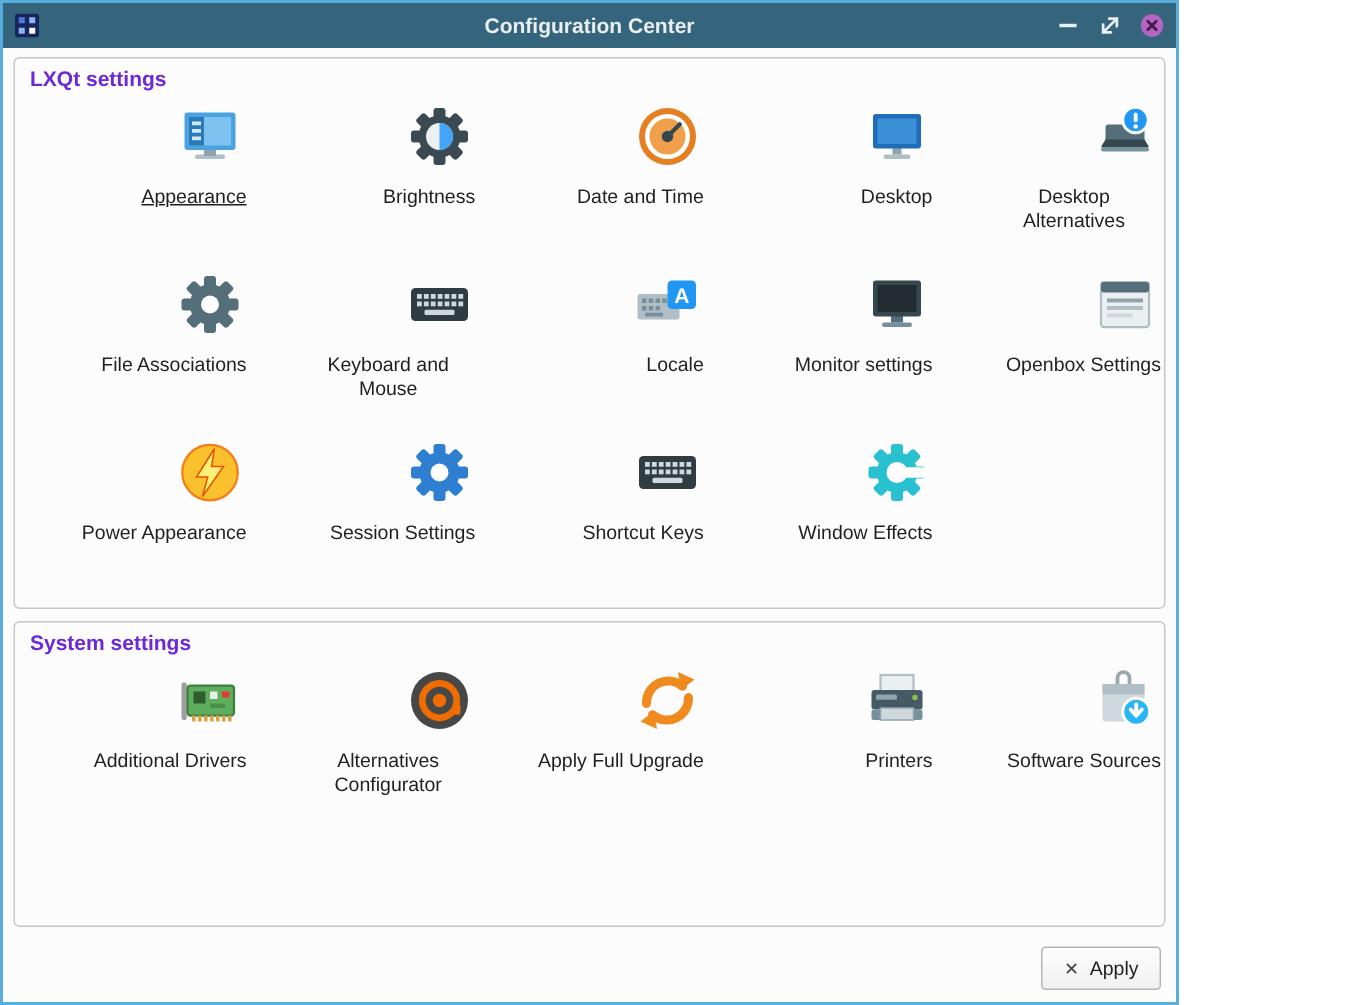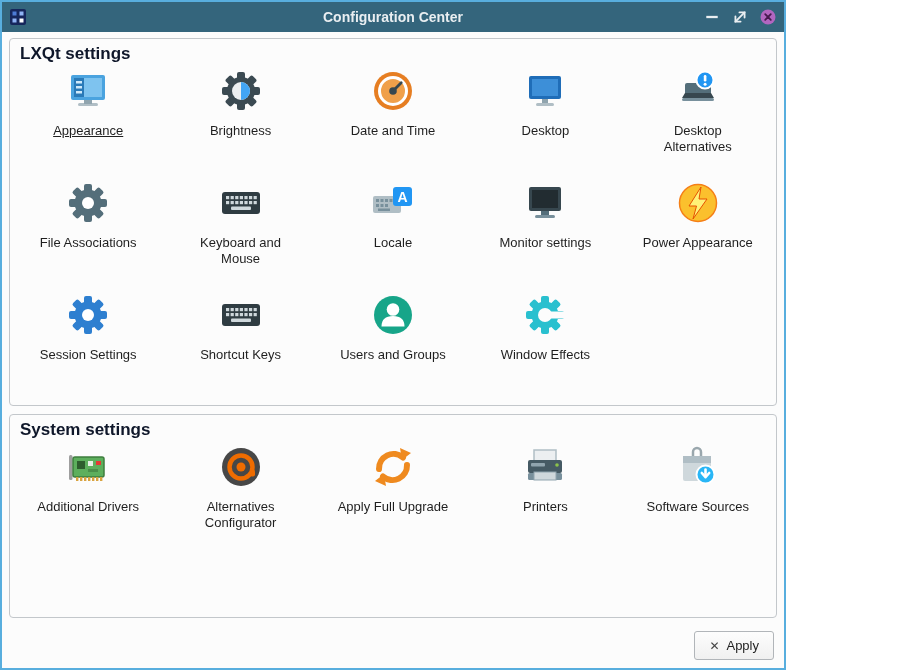--- a/index.html
+++ b/index.html
@@ -11,23 +11,23 @@
   .titlebar .title{position:absolute;left:0;right:0;text-align:center;
     color:#e9eef1;font-weight:bold;font-size:14px;pointer-events:none;}
   .app-icon{width:16px;height:16px;display:inline-flex;z-index:2;}
   .controls{margin-left:auto;display:flex;align-items:center;gap:12px;z-index:2;}
   .ctrl{width:16px;height:16px;display:inline-flex;align-items:center;justify-content:center;cursor:pointer;}
   .content{flex:1;display:flex;flex-direction:column;gap:8px;padding:6px 7px 8px;}
   .group{position:relative;border:1px solid #c3c7cb;border-radius:4px;background:#fcfcfc;
     padding:24px 2px 6px;box-sizing:border-box;}
   .group:nth-child(1){height:368px;}
   .group:nth-child(2){flex:1;}
-  .group-title{position:absolute;top:5px;left:10px;font-size:17px;font-weight:bold;color:#0f172a;}
+  .group-title{position:absolute;top:5px;left:10px;font-size:14px;font-weight:bold;color:#6d28d9;}
   .grid{display:grid;grid-template-columns:repeat(5,1fr);grid-auto-rows:112px;}
-  .item{display:flex;flex-direction:column;align-items:center;cursor:pointer;padding-top:4px;}
+  .item{display:flex;flex-direction:column;align-items:flex-end;cursor:pointer;padding-top:4px;}
   .item .icon{width:48px;height:48px;}
   .item .icon svg{width:48px;height:48px;display:block;}
   .item .label{margin-top:8px;font-size:13px;color:#1f1f1f;text-align:center;
     line-height:1.22;max-width:116px;}
   .item.selected .label{text-decoration:underline;}
   .footer{flex:0 0 34px;display:flex;justify-content:flex-end;align-items:flex-end;padding:0 3px;}
   .close-btn{display:inline-flex;align-items:center;gap:7px;font-size:13px;color:#1f1f1f;
     background:linear-gradient(#fdfdfd,#f0f0f0);border:1px solid #b1b5b9;border-radius:3px;
     padding:6px 14px;cursor:pointer;font-family:inherit;}
   .close-btn .x{font-size:12px;color:#444;}
@@ -212,20 +212,32 @@
                   <rect x="20" y="31" width="8" height="5" fill="#546e7a"></rect>
                   <rect x="8" y="8" width="32" height="24" rx="2" fill="#37474f"></rect>
                   <rect x="11" y="11" width="26" height="18" fill="#222c31"></rect>
                 </svg>
               </div>
               <div class="label">Monitor settings</div>
             </div>
             <div class="item">
               <div class="icon">
                 <svg viewBox="0 0 48 48">
+                  <rect x="8" y="9" width="32" height="30" rx="2" fill="#eceff1" stroke="#b0bec5" stroke-width="1.5"></rect>
+                  <rect x="8" y="9" width="32" height="7" rx="2" fill="#546e7a"></rect>
+                  <rect x="12" y="20" width="24" height="2.6" fill="#90a4ae"></rect>
+                  <rect x="12" y="25" width="24" height="2.6" fill="#b0bec5"></rect>
+                  <rect x="12" y="30" width="17" height="2.6" fill="#cfd8dc"></rect>
+                </svg>
+              </div>
+              <div class="label">Openbox Settings</div>
+            </div>
+            <div class="item">
+              <div class="icon">
+                <svg viewBox="0 0 48 48">
                   <circle cx="24" cy="24" r="18.5" fill="#fbc02d" stroke="#f57f17" stroke-width="1.5"></circle>
                   <path d="M27 8 L15 27 h7.5 l-3.5 13 L33 20 h-8 z" fill="#fff176" stroke="#e65100" stroke-width="1"></path>
                 </svg>
               </div>
               <div class="label">Power Appearance</div>
             </div>
             <div class="item">
               <div class="icon">
                 <svg viewBox="0 0 48 48">
                   <g fill="#2e7fd0">
@@ -263,30 +275,20 @@
                     <rect x="36.6" y="22" width="3.2" height="3.2"></rect>
                     <rect x="14" y="27.5" width="20" height="3.5" rx="1"></rect>
                   </g>
                 </svg>
               </div>
               <div class="label">Shortcut Keys</div>
             </div>
             <div class="item">
               <div class="icon">
                 <svg viewBox="0 0 48 48">
-                  <circle cx="24" cy="24" r="19" fill="#17a589"></circle>
-                  <circle cx="24" cy="18.5" r="6.3" fill="#fff"></circle>
-                  <path d="M12.5 35.5 q0 -10.5 11.5 -10.5 q11.5 0 11.5 10.5 z" fill="#fff"></path>
-                </svg>
-              </div>
-              <div class="label">Users and Groups</div>
-            </div>
-            <div class="item">
-              <div class="icon">
-                <svg viewBox="0 0 48 48">
                   <g fill="#29c0cf">
                     <rect x="20" y="5" width="8" height="38" rx="2"></rect>
                     <rect x="5" y="20" width="38" height="8" rx="2"></rect>
                     <g transform="rotate(45 24 24)">
                       <rect x="20" y="5" width="8" height="38" rx="2"></rect>
                       <rect x="5" y="20" width="38" height="8" rx="2"></rect>
                     </g>
                     <circle cx="24" cy="24" r="13.5"></circle>
                   </g>
                   <circle cx="24" cy="24" r="7" fill="#fcfcfc"></circle>

